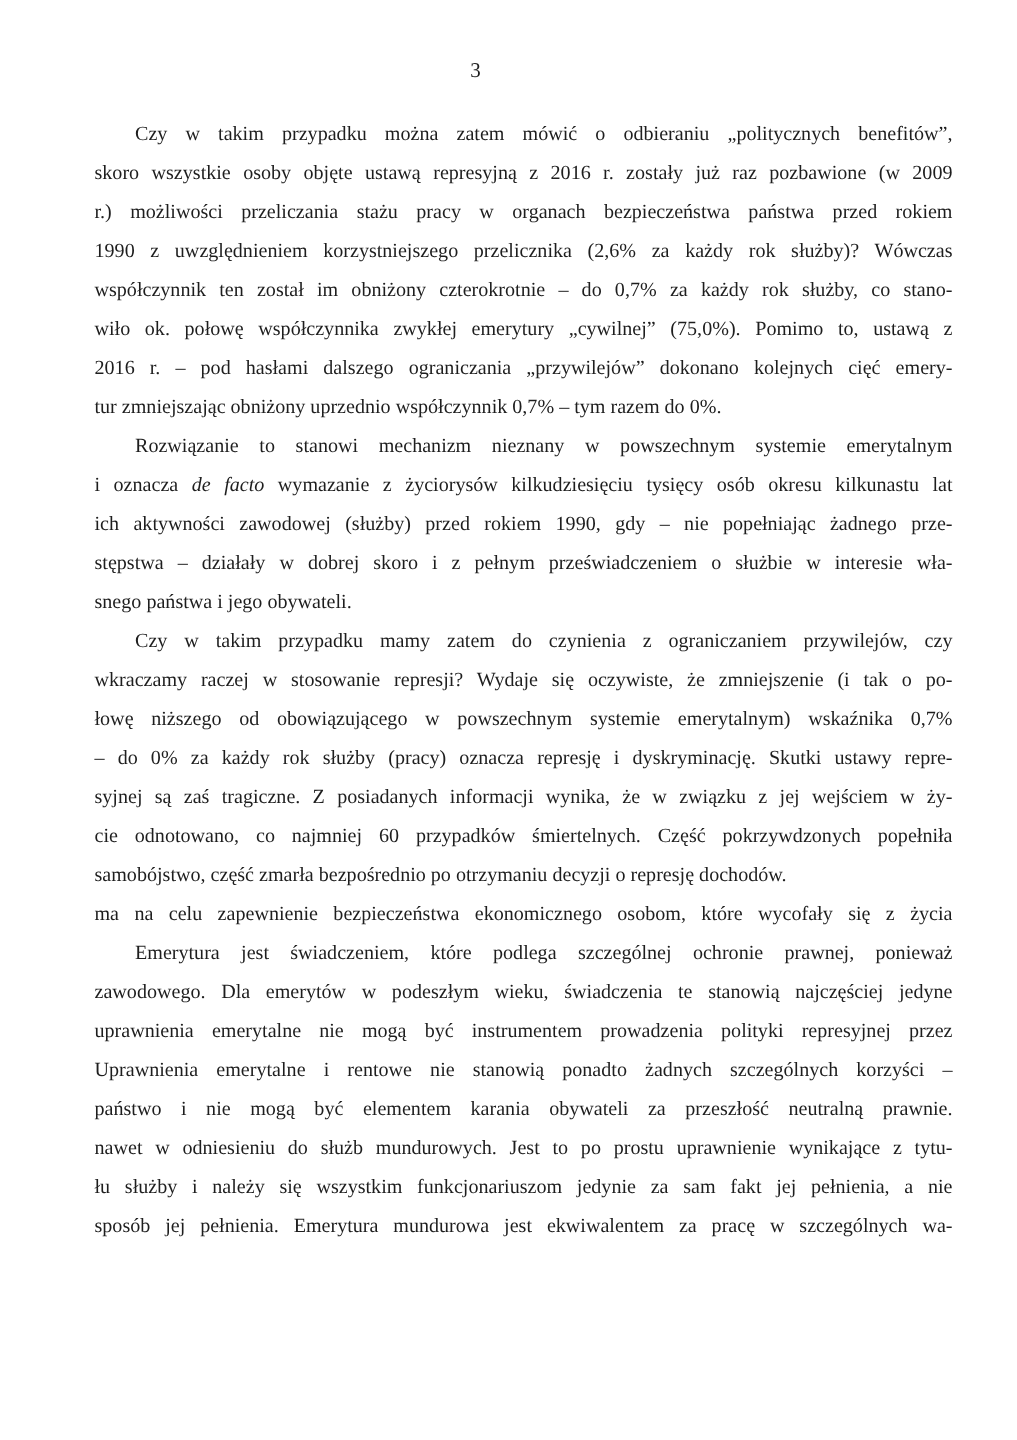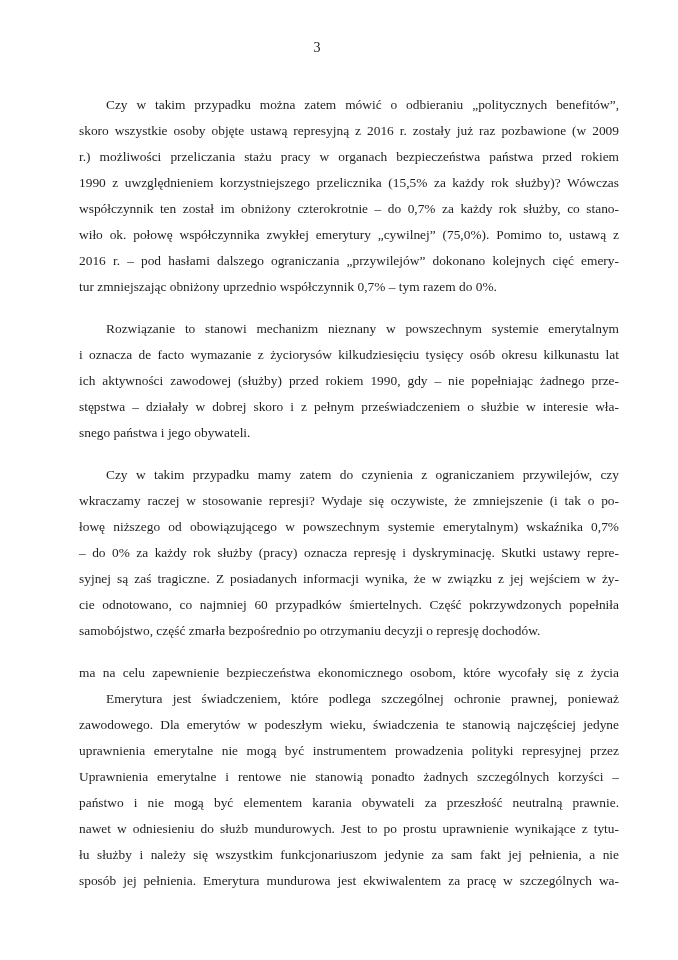--- a/index.html
+++ b/index.html
@@ -27,48 +27,49 @@
   }
   .text-block {
     position: absolute;
     top: 76px;
     left: 63px;
     width: 572px;
     font-size: 13.4px;
     line-height: 26px;
   }
   .paragraph {
-    margin: 16px;
+    margin: 0;
     padding: 0;
   }
   .line {
     text-align: justify;
     text-align-last: justify;
   }
   .line.first {
     text-indent: 27px;
   }
   .line.last {
     text-align: left;
     text-align-last: left;
   }
   .italic {
+    font-style: italic;
   }
 </style>
 </head>
 <body>
 
 <div class="page">
   <div class="page-number">3</div>
   <div class="text-block">
       <div class="paragraph">
         <div class="line first"><span>Czy w takim przypadku można zatem mówić o odbieraniu „politycznych benefitów”,</span></div>
         <div class="line"><span>skoro wszystkie osoby objęte ustawą represyjną z 2016 r. zostały już raz pozbawione (w 2009</span></div>
         <div class="line"><span>r.) możliwości przeliczania stażu pracy w organach bezpieczeństwa państwa przed rokiem</span></div>
-        <div class="line"><span>1990 z uwzględnieniem korzystniejszego przelicznika (15,5% za każdy rok służby)? Wówczas</span></div>
+        <div class="line"><span>1990 z uwzględnieniem korzystniejszego przelicznika (2,6% za każdy rok służby)? Wówczas</span></div>
         <div class="line"><span>współczynnik ten został im obniżony czterokrotnie – do 0,7% za każdy rok służby, co stano-</span></div>
         <div class="line"><span>wiło ok. połowę współczynnika zwykłej emerytury „cywilnej” (75,0%). Pomimo to, ustawą z</span></div>
         <div class="line"><span>2016 r. – pod hasłami dalszego ograniczania „przywilejów” dokonano kolejnych cięć emery-</span></div>
         <div class="line last"><span>tur zmniejszając obniżony uprzednio współczynnik 0,7% – tym razem do 0%.</span></div>
       </div>
       <div class="paragraph">
         <div class="line first"><span>Rozwiązanie to stanowi mechanizm nieznany w powszechnym systemie emerytalnym</span></div>
         <div class="line"><span>i oznacza </span><span class="italic">de facto</span><span> wymazanie z życiorysów kilkudziesięciu tysięcy osób okresu kilkunastu lat</span></div>
         <div class="line"><span>ich aktywności zawodowej (służby) przed rokiem 1990, gdy – nie popełniając żadnego prze-</span></div>
         <div class="line"><span>stępstwa – działały w dobrej skoro i z pełnym przeświadczeniem o służbie w interesie wła-</span></div>

